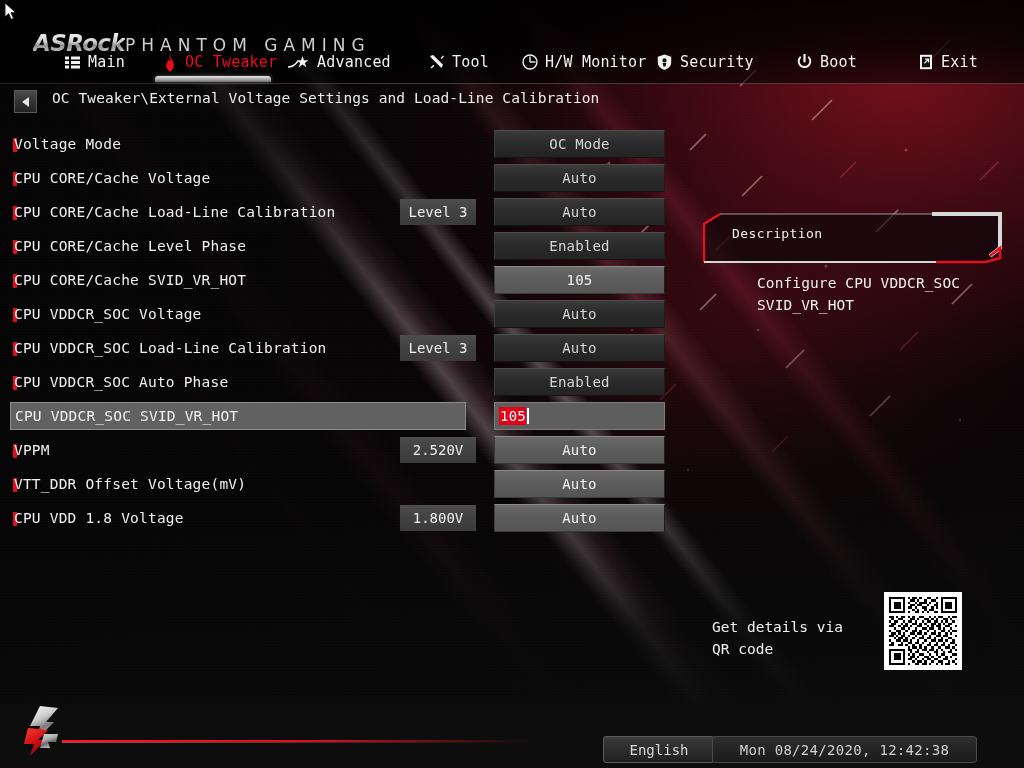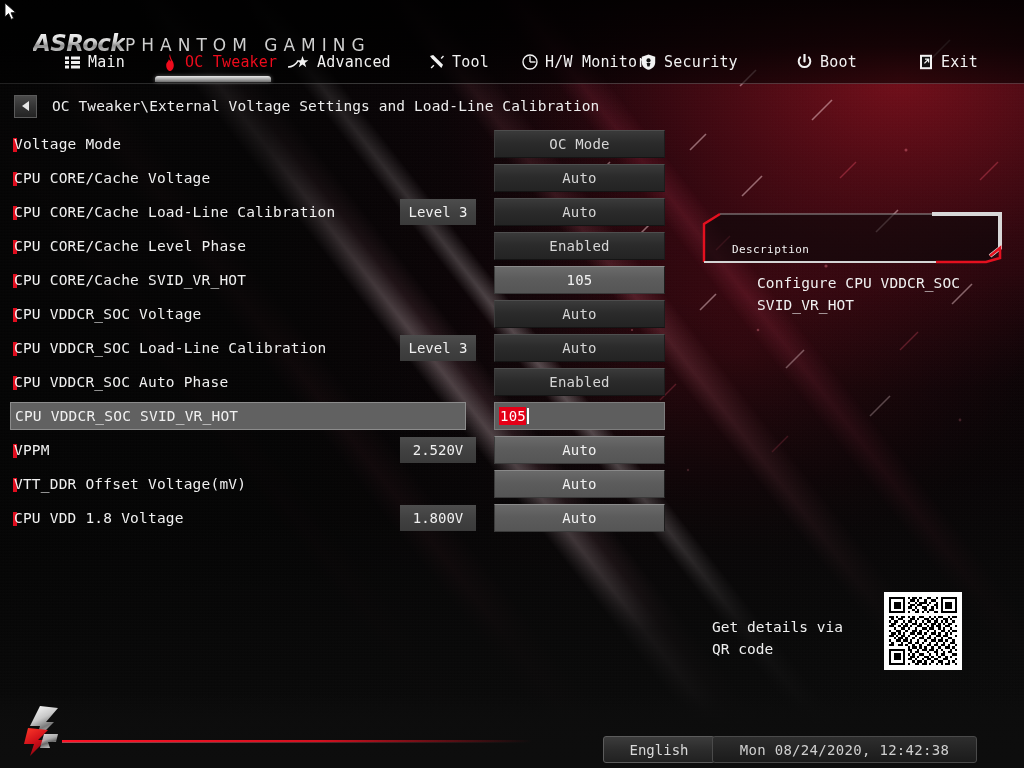--- a/index.html
+++ b/index.html
@@ -127,21 +127,21 @@
   }
   .header-bottom-line {
     position: absolute; left: 0; top: 83px; width: 1024px; height: 1px;
     background: linear-gradient(90deg, rgba(120,120,120,0.25) 0%, rgba(160,160,160,0.35) 40%, rgba(210,160,170,0.30) 100%);
     z-index: 4;
   }
 
   
   .breadcrumb-row {
     position: absolute; left: 0; top: 90px; width: 1024px; height: 32px;
-    display: flex; align-items: center;
+    display: flex; 
     z-index: 6;
   }
   .back-btn {
     width: 23px; height: 23px;
     margin-left: 14px;
     background: linear-gradient(180deg, #4a4a4a 0%, #343434 50%, #232323 100%);
     border: 1px solid #5a5a5a;
     display: flex; align-items: center; justify-content: center;
     cursor: pointer;
   }
@@ -237,22 +237,22 @@
     vertical-align: middle;
   }
 
   
   .desc-panel {
     position: absolute; left: 700px; top: 212px; width: 306px; height: 52px;
     z-index: 5;
   }
   .desc-frame { position: absolute; inset: 0; }
   .desc-title {
-    position: absolute; left: 32px; top: 31px;
-    font-size: 11px; color: #f2f2f2;
+    position: absolute; left: 32px; top: 14px;
+    font-size: 13px; color: #f2f2f2;
     letter-spacing: 0.4px;
   }
   .desc-body {
     position: absolute; left: 713px; top: 272px; width: 300px;
     z-index: 5;
     font-size: 14.5px; line-height: 22px; color: #f0f0f0;
     letter-spacing: 0.1px;
     margin-left: 44px;
   }
 
@@ -419,21 +419,21 @@
         <span class="menu-icon">
           <svg width="16" height="16" viewBox="0 0 16 16">
             <circle cx="8" cy="8" r="7" stroke="#f2f2f2" stroke-width="1.4" fill="none"></circle>
             <line x1="8" y1="8" x2="13.5" y2="8" stroke="#f2f2f2" stroke-width="1.4"></line>
             <line x1="8" y1="8" x2="8" y2="2.5" stroke="#f2f2f2" stroke-width="1.4"></line>
           </svg>
         </span>
         <span>H/W Monitor</span>
       </div>
 
-      <div class="menu-item" style="left:640px">
+      <div class="menu-item" style="left:656px">
         <span class="menu-icon">
           <svg width="15" height="16" viewBox="0 0 15 16">
             <path d="M7.5 0.4 L14.2 2.8 L14.2 8.4 C14.2 12.2 11.2 14.8 7.5 15.8 C3.8 14.8 0.8 12.2 0.8 8.4 L0.8 2.8 Z" fill="#f2f2f2"></path>
             <circle cx="7.5" cy="6.4" r="2.1" fill="#111"></circle>
             <path d="M5.6 9 L9.4 9 L8.6 12.4 L6.4 12.4 Z" fill="#111"></path>
           </svg>
         </span>
         <span>Security</span>
       </div>
 

